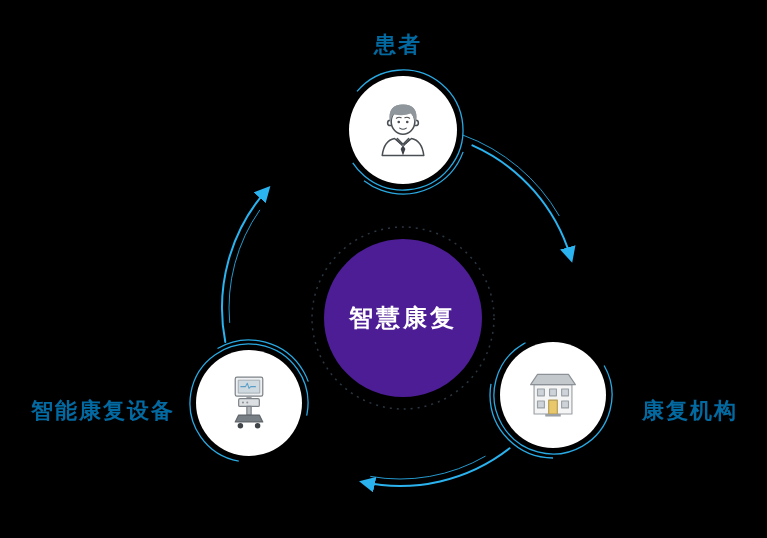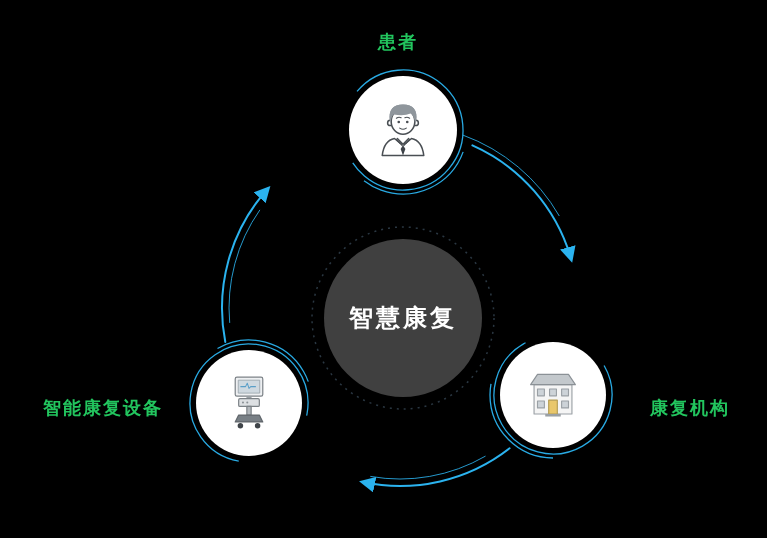--- a/index.html
+++ b/index.html
@@ -15,25 +15,25 @@
   .hub-dash{stroke:#2a3742;stroke-width:1.5;fill:none;stroke-dasharray:2 5;}
   .node{
     position:absolute;border-radius:50%;background:#fff;
     display:flex;align-items:center;justify-content:center;
   }
   .node-top{left:349px;top:76px;width:108px;height:108px;}
   .node-left{left:196px;top:350px;width:106px;height:106px;}
   .node-right{left:500px;top:342px;width:106px;height:106px;}
   .center-circle{
     position:absolute;left:324px;top:239px;width:158px;height:158px;border-radius:50%;
-    background:#404040;display:flex;flex-direction:column;align-items:center;justify-content:center;gap:7px;
+    background:#4c1d95;display:flex;flex-direction:column;align-items:center;justify-content:center;gap:7px;
   }
   .center-line{color:#fff;font-size:24px;font-weight:bold;letter-spacing:3px;line-height:1;}
   .label{
-    position:absolute;color:#22c55e;font-size:18px;font-weight:bold;letter-spacing:2px;
+    position:absolute;color:#0369a1;font-size:22px;font-weight:bold;letter-spacing:2px;
     transform:translateX(-50%);white-space:nowrap;
   }
   .label-top{left:398px;top:30px;}
   .label-left{left:103px;top:396px;}
   .label-right{left:690px;top:396px;}
 </style>
 </head>
 <body>
 
 <div class="stage">

